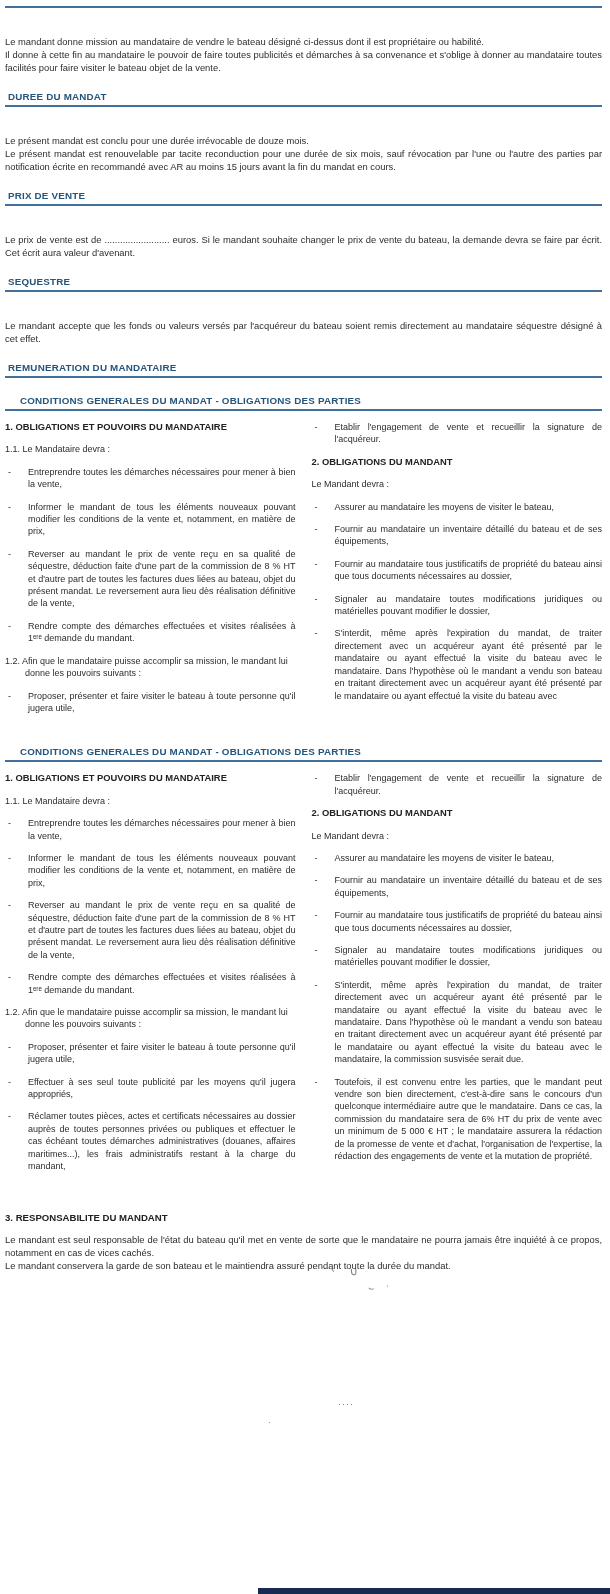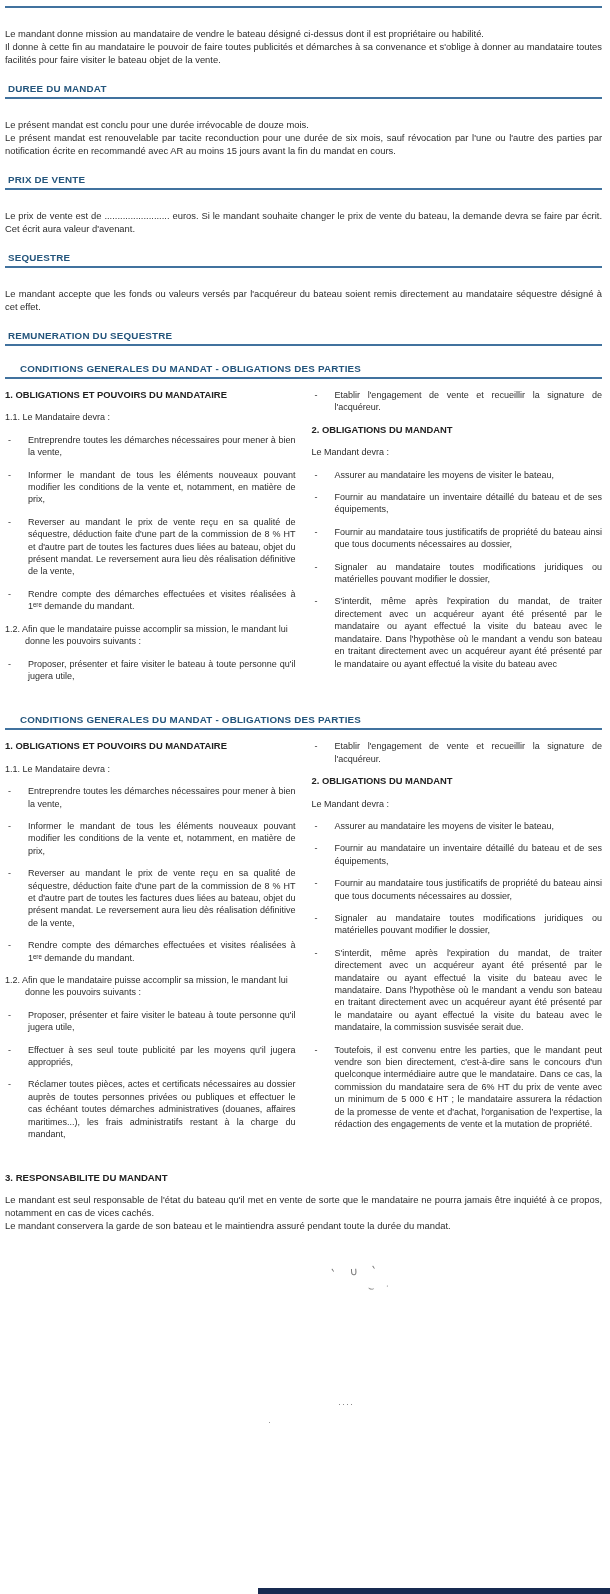--- a/index.html
+++ b/index.html
@@ -7,33 +7,33 @@
     width:610px;height:1594px;position:relative;background:#ffffff;
     font-family:"Liberation Sans", sans-serif;color:#2d2d2d;overflow:hidden;
   }
   .page{padding:4px 8px 0 5px;}
   .doc-section{margin-bottom:17px;}
   .sec-head{
     color:#24557c;font-weight:bold;font-size:9.8px;line-height:12px;
     letter-spacing:.2px;padding-left:3px;
   }
   .rule{height:2px;background:#41729e;margin-top:2px;}
-  .sec-body{margin-top:19px;}
+  .sec-body{margin-top:27px;}
   .body-para{font-size:9.4px;line-height:13px;text-align:justify;margin:0;}
   .cond-section{margin-top:6px;margin-bottom:22px;}
   .cond-section .sec-head{padding-left:15px;}
   .columns{display:flex;gap:16px;margin-top:10px;}
   .col{flex:1;font-size:9px;line-height:12.4px;min-width:0;}
   .col-heading{font-weight:bold;font-size:9.4px;margin:0 0 10px;color:#222;}
   .col-para{margin:0 0 10px;}
   .col-para.hang{padding-left:20px;text-indent:-20px;}
   .bullet{display:flex;margin:0 0 10px;}
   .dash{width:20px;flex:none;padding-left:3px;}
   .btext{flex:1;text-align:justify;}
-  .resp-section{margin-top:22px;}
+  .resp-section{margin-top:30px;}
   .resp-title{font-weight:bold;font-size:9.6px;color:#222;margin-bottom:10px;}
   .artifact{position:absolute;color:#8a8a8a;font-size:9px;}
   .scribble{left:332px;top:1263px;font-size:11px;letter-spacing:6px;transform:rotate(-4deg);color:#6f6f6f;}
   .scribble2{left:368px;top:1283px;font-size:10px;letter-spacing:4px;transform:rotate(6deg);color:#7c7c7c;}
   .dots-mark{left:338px;top:1399px;letter-spacing:1px;color:#777;}
   .dot-small{left:268px;top:1417px;color:#888;}
   .footer-bar{position:absolute;left:258px;right:0;bottom:0;height:6px;background:#182a50;}
 </style>
 </head>
 <body>
@@ -67,21 +67,21 @@
 
   <section class="doc-section">
     <div class="sec-head">SEQUESTRE</div>
     <div class="rule"></div>
     <div class="sec-body">
         <p class="body-para">Le mandant accepte que les fonds ou valeurs versés par l'acquéreur du bateau soient remis directement au mandataire séquestre désigné à cet effet.</p>
       </div>
   </section>
 
   <section class="doc-section">
-    <div class="sec-head">REMUNERATION DU SEQUESTRE</div>
+    <div class="sec-head">REMUNERATION DU MANDATAIRE</div>
     <div class="rule"></div>
   </section>
 
 
   <section class="cond-section">
     <div class="sec-head">CONDITIONS GENERALES DU MANDAT - OBLIGATIONS DES PARTIES</div>
     <div class="rule"></div>
     <div class="columns">
       <div class="col">
           <div class="col-heading">1. OBLIGATIONS ET POUVOIRS DU MANDATAIRE</div>

